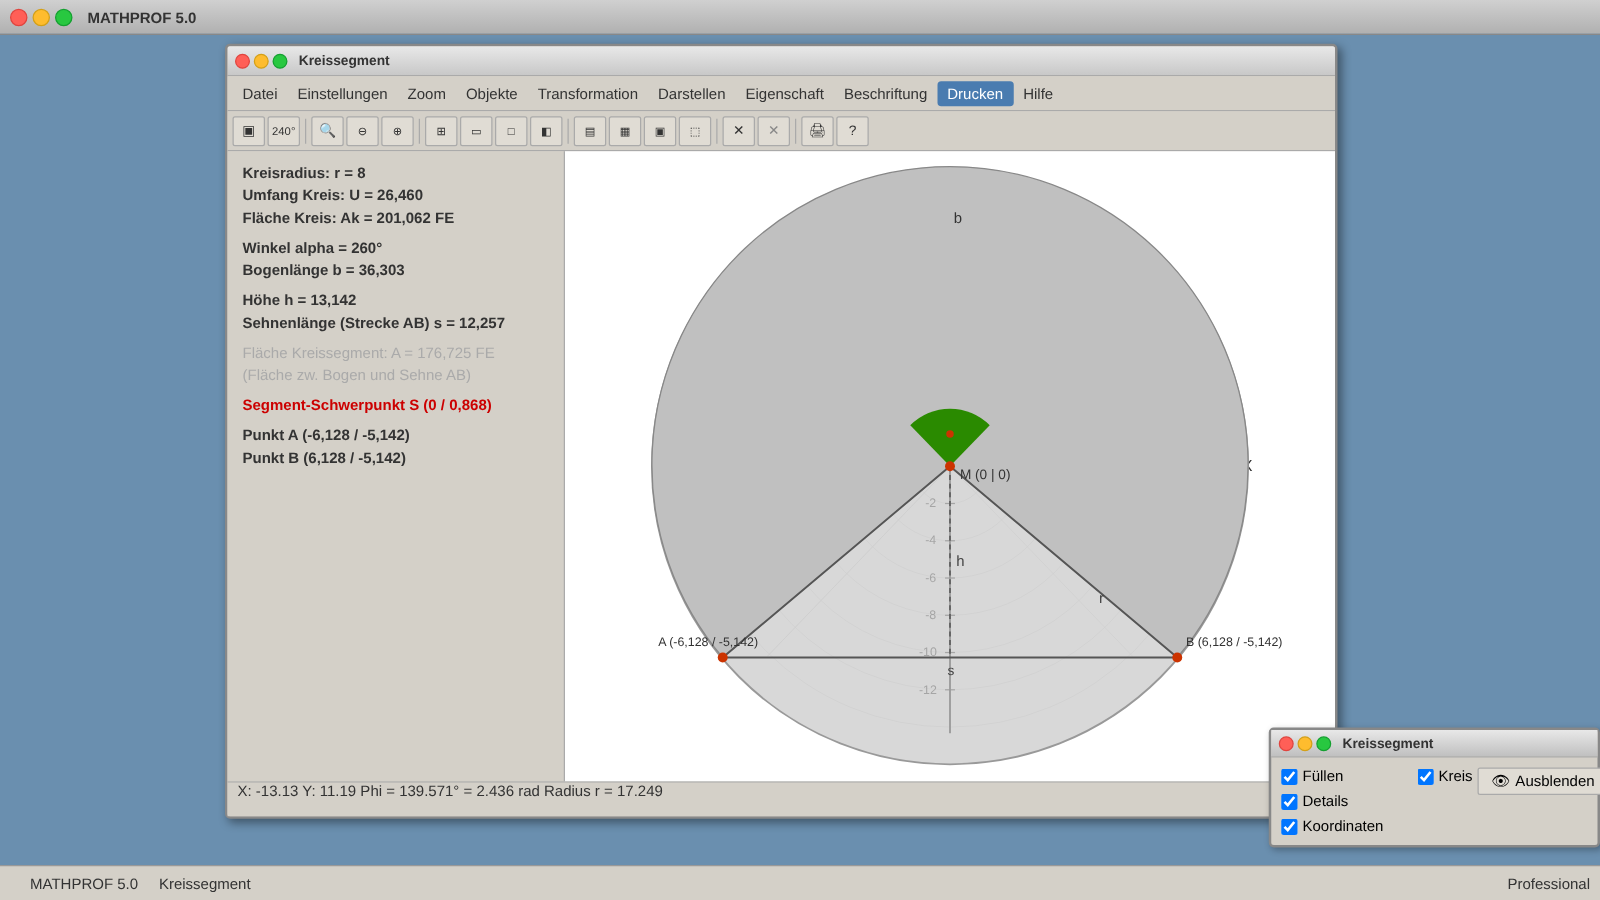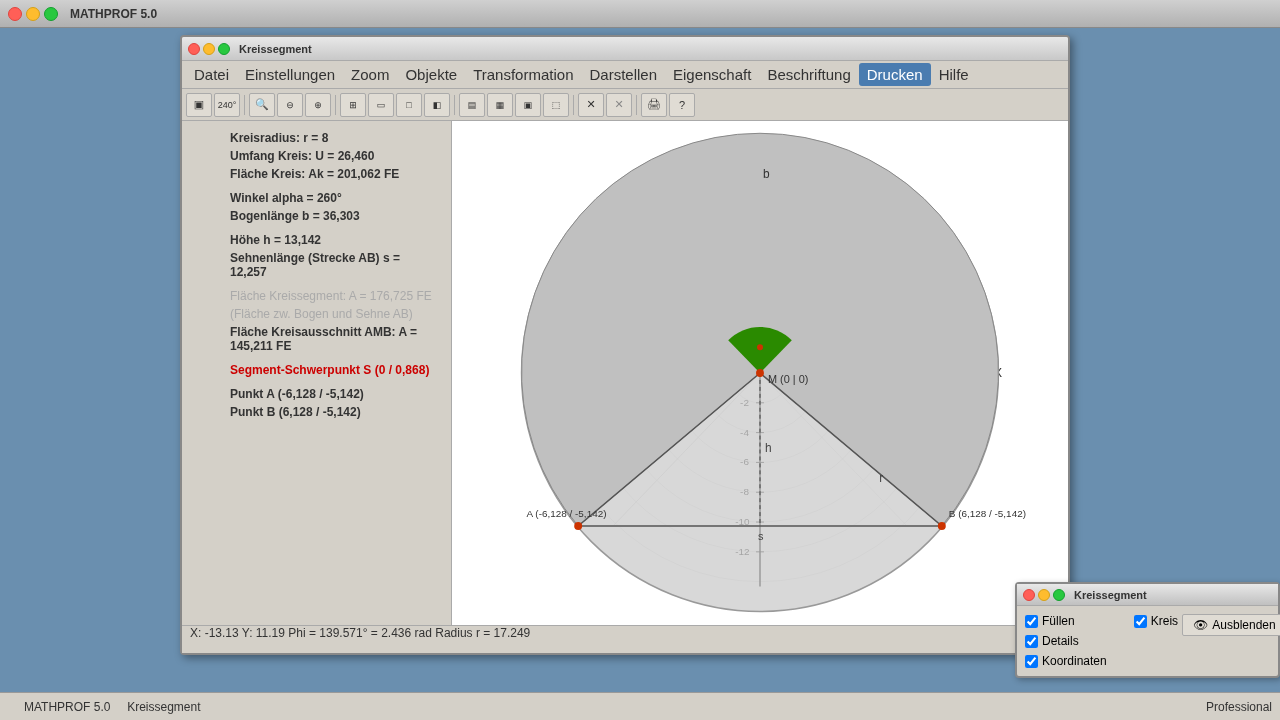--- a/index.html
+++ b/index.html
@@ -97,21 +97,21 @@
     #menu-bar {
       height: 28px;
       background: #d4d0c8;
       display: flex;
       align-items: center;
       padding: 0 4px;
       border-bottom: 1px solid #aaa;
     }
     .menu-item {
       padding: 3px 8px;
-      font-size: 15px;
+      font-size: 12px;
       color: #333;
       cursor: pointer;
       border-radius: 3px;
     }
     .menu-item.active {
       background: #4a7cb0;
       color: white;
     }
 
     
@@ -157,21 +157,21 @@
       border-right: 1px solid #aaa;
       font-size: 12px;
       color: #333;
       overflow-y: auto;
     }
     .info-line {
       margin-bottom: 4px;
       font-size: 12px;
     }
     .info-line.bold { font-weight: bold; }
-    .info-section { margin-bottom: 10px; margin-left: 36px; }
+    .info-section { margin-bottom: 10px; }
     .info-red { color: #cc0000; font-weight: bold; }
     .info-gray { color: #aaa; }
 
     
     #graph-area {
       flex: 1;
       background: white;
       position: relative;
       overflow: hidden;
     }
@@ -310,21 +310,20 @@
         <div class="info-line bold">Winkel alpha = 260°</div>
         <div class="info-line bold">Bogenlänge b = 36,303</div>
       </div>
       <div class="info-section">
         <div class="info-line bold">Höhe h = 13,142</div>
         <div class="info-line bold">Sehnenlänge (Strecke AB) s = 12,257</div>
       </div>
       <div class="info-section">
         <div class="info-line info-gray">Fläche Kreissegment: A = 176,725 FE</div>
         <div class="info-line info-gray">(Fläche zw. Bogen und Sehne AB)</div>
-        <div class="info-line bold">Fläche Kreisausschnitt AMB: A = 145,211 FE</div>
       </div>
       <div class="info-section">
         <div class="info-line info-red">Segment-Schwerpunkt S (0 / 0,868)</div>
       </div>
       <div class="info-section">
         <div class="info-line bold">Punkt A (-6,128 / -5,142)</div>
         <div class="info-line bold">Punkt B (6,128 / -5,142)</div>
       </div>
     </div>
 

